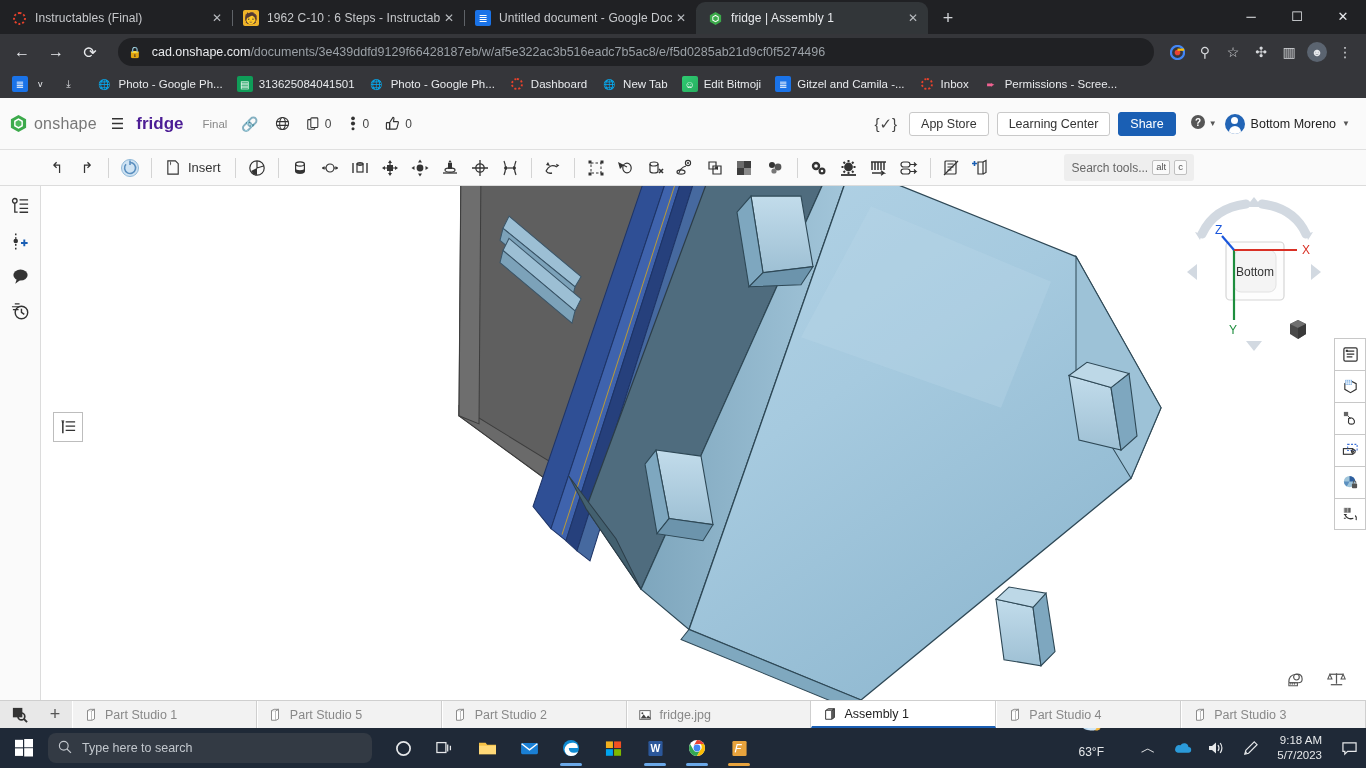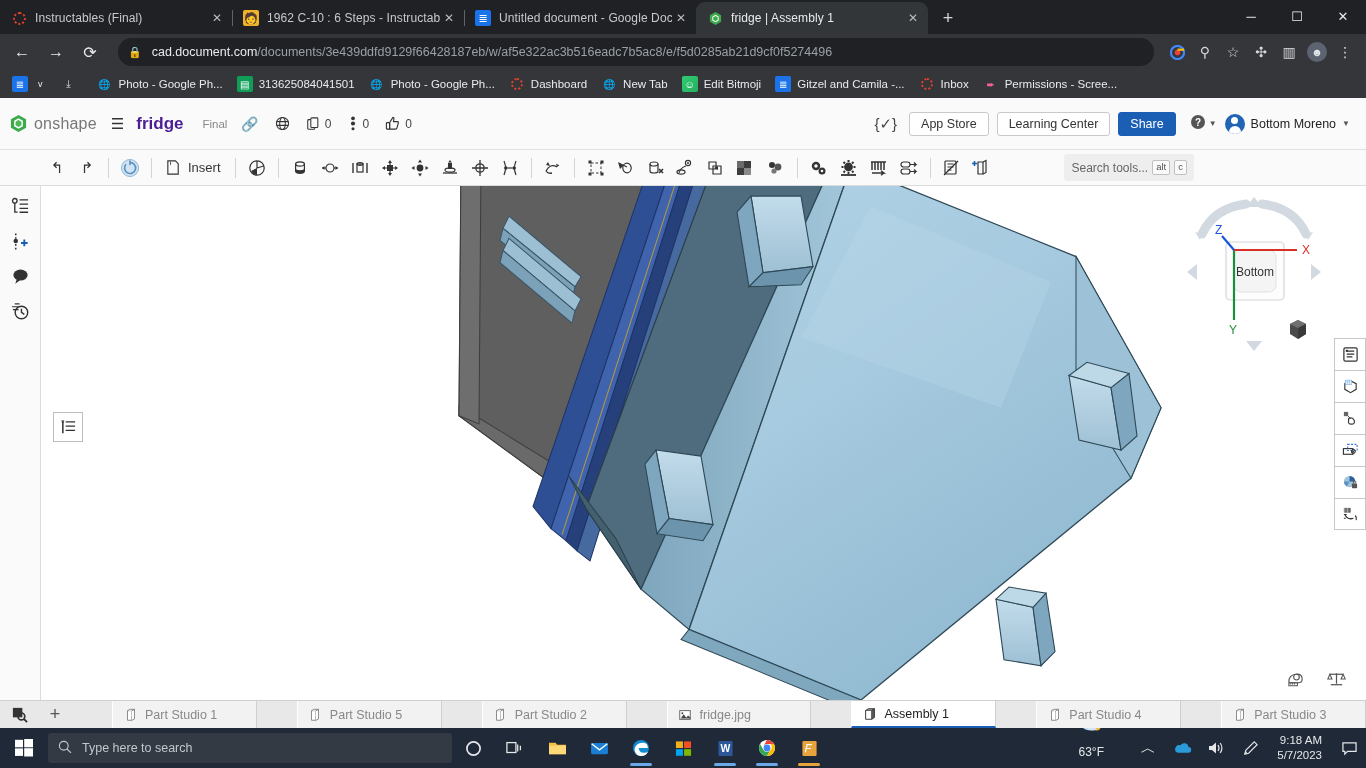--- a/index.html
+++ b/index.html
@@ -209,39 +209,39 @@
     display:flex; align-items:stretch; flex:none;
   }
   .tabtool {
     width: 38px; display:flex;align-items:center;justify-content:center;
     color:#222; font-size:13px; flex:none;
   }
   .tabplus { width:34px; display:flex;align-items:center;justify-content:center;color:#555;font-size:18px;flex:none;}
   .ostab {
     flex:1; max-width:192px; display:flex;align-items:center;
     background:#f2f2f2; border-right:1px solid #cfcfcf; border-left:1px solid #fff;
-    padding: 0 10px; font-size:12.5px; color:#888; gap:7px; position:relative;margin-left:40px;
+    padding: 0 10px; font-size:12.5px; color:#888; gap:7px; position:relative;
   }
   .ostab.active {
     background:#fff; color:#222; border-bottom:2px solid #1a5fb4;
   }
   .ostab .tico { width:15px;height:15px;flex:none;display:flex;align-items:center;justify-content:center;}
 
   
   .taskbar {
     height: 40px; background:#1f2937; display:flex; align-items:center;
     flex:none; color:#e6e8ea;
   }
   .tb-start {
     width:48px;height:40px;display:flex;align-items:center;justify-content:center;
   }
   .tb-search {
-    width: 404px; height:30px; background:#333a44; border-radius:3px;
+    width: 324px; height:30px; background:#333a44; border-radius:8px;
     display:flex;align-items:center;padding:0 10px; font-size:12.5px; color:#c2c7cd;
-    margin-right: 0;
+    margin-right: 10px;
   }
   .tb-search .mag { margin-right:10px; font-size:13px; }
   .tb-ico {
     width:42px;height:40px;display:flex;align-items:center;justify-content:center;
     font-size:16px; color:#e6e8ea; position:relative;
   }
   .tb-ico.running::after{
     content:""; position:absolute; bottom:2px; left:50%; transform:translateX(-50%);
     width:22px;height:3px;border-radius:2px;background:#6ba8e8;
   }
@@ -299,21 +299,21 @@
     <div>✕</div>
   </div>
 </div>
 
 <div class="chrometoolbar">
   <div class="navbtn">←</div>
   <div class="navbtn">→</div>
   <div class="navbtn">⟳</div>
   <div class="omnibox">
     <span class="lockicon">🔒</span>
-    <span class="url-host">cad.document.com</span>
+    <span class="url-host">cad.onshape.com</span>
     <span class="url-rest">/documents/3e439ddfd9129f66428187eb/w/af5e322ac3b516eadc7b5ac8/e/f5d0285ab21d9cf0f5274496</span>
   </div>
   <div class="tbicon">
     <svg width="15" height="15" viewBox="0 0 16 16">
         <circle cx="8" cy="8" r="7" fill="none" stroke="#4285f4" stroke-width="2.4"></circle>
         <circle cx="8" cy="8" r="3" fill="#ea4335"></circle>
         <path d="M8 5 L15 5" stroke="#fbbc05" stroke-width="2.4" fill="none"></path>
       </svg>
   </div>
   <div class="tbicon">⚲</div>

